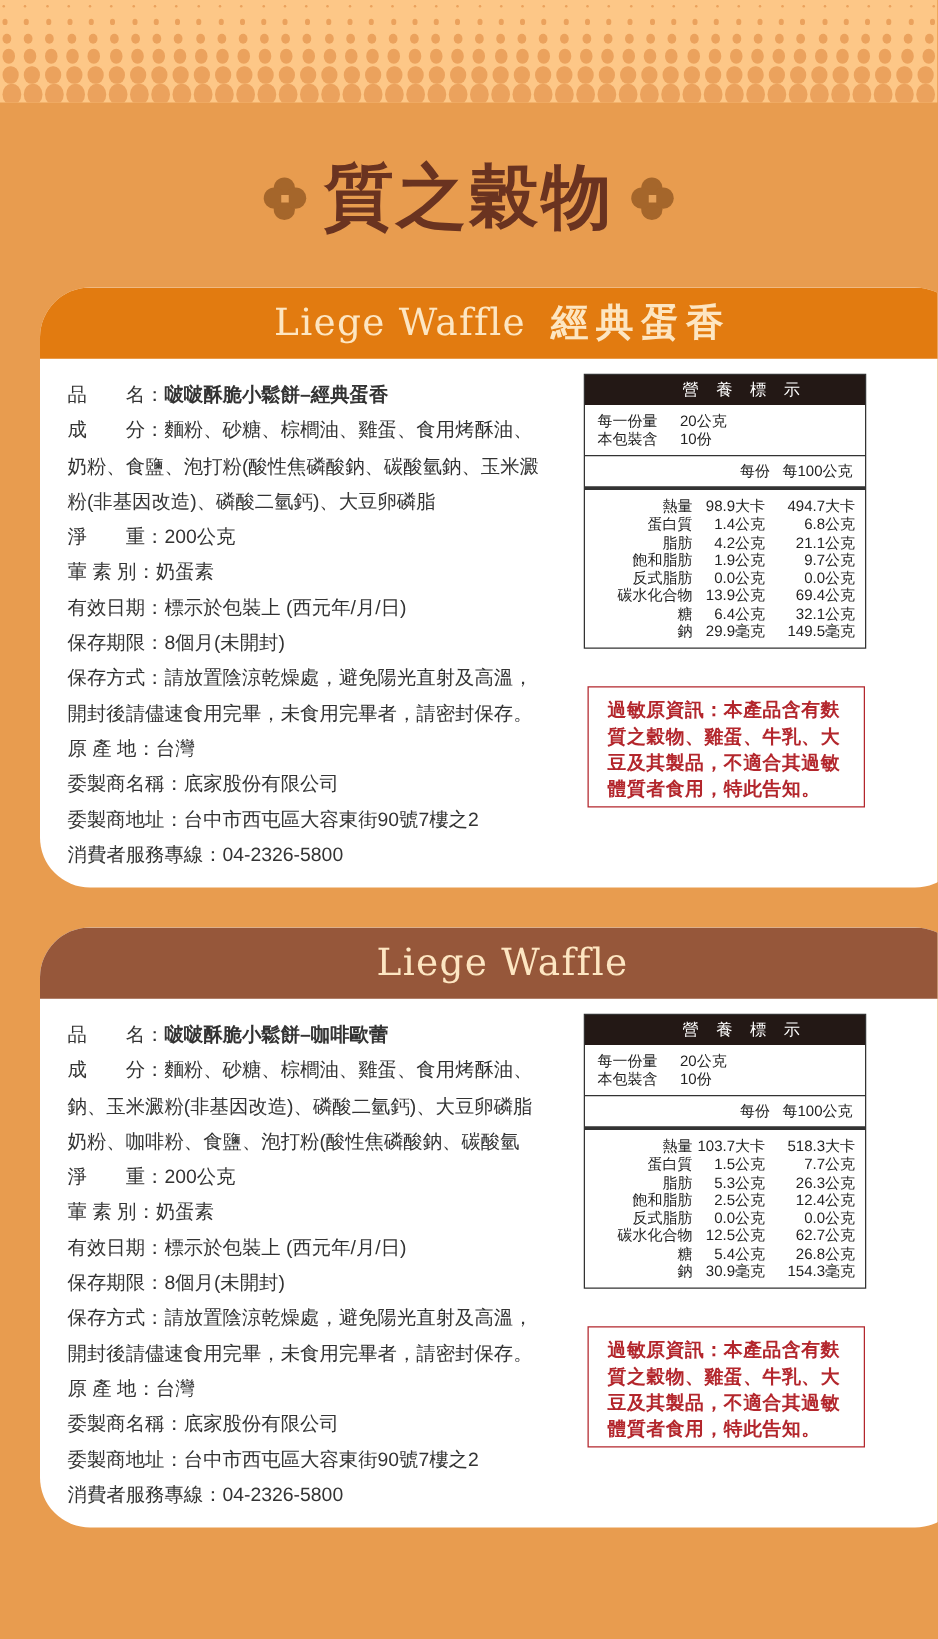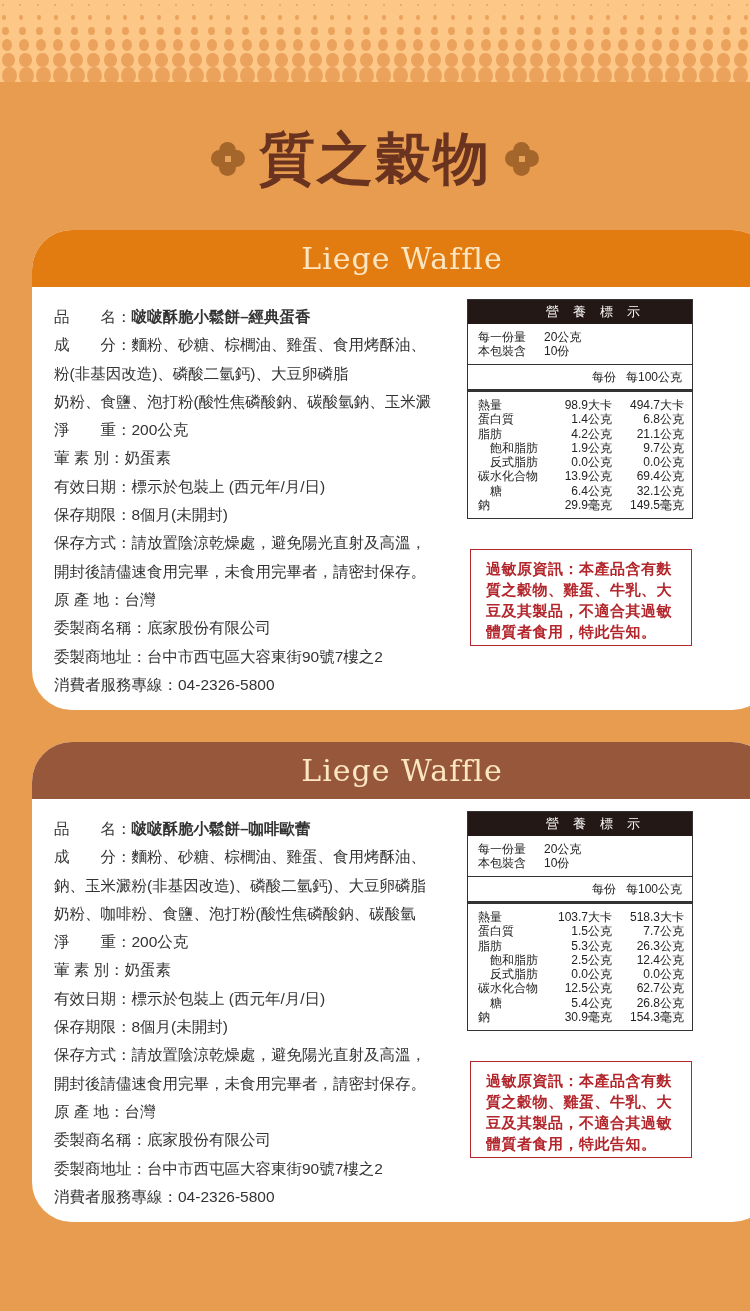--- a/index.html
+++ b/index.html
@@ -49,21 +49,21 @@
     position: absolute; left: 435px; top: 12px; width: 226px;
     border: 1.5px solid #333; font-size: 12px; color: #222;
   }
   .nutri .head { background: #231815; color: #fff; text-align: center; height: 24px; line-height: 24px; letter-spacing: 14px; padding-left: 40px; font-size: 13px; }
   .nutri .serve { padding: 6px 10px; border-bottom: 1px solid #333; line-height: 14px; }
   .nutri .serve .r { display: flex; }
   .nutri .serve .r span:first-child { width: 66px; }
   .nutri .colhead { display: flex; justify-content: flex-end; padding: 4px 10px 4px 0; border-bottom: 3px solid #333; gap: 10px; line-height: 16px; }
   .nutri .rows { padding: 6px 8px 6px 10px; }
   .nutri .nr { display: flex; line-height: 14.3px; }
-  .nutri .nr .lbl { width: 76px; }
+  .nutri .nr .lbl { width: 76px; text-align: right; }
   .nutri .nr .lbl.ind { padding-left: 12px; }
   .nutri .nr .v1 { width: 58px; text-align: right; }
   .nutri .nr .v2 { width: 72px; text-align: right; }
   .allergen {
     position: absolute; left: 438px; width: 222px; height: 97px;
     border: 1.5px solid #b3262c; color: #b3262c;
     font-size: 15px; font-weight: bold; line-height: 21px;
     padding: 8px 0 0 15px; letter-spacing: 0.5px;
   }
 </style>
@@ -363,27 +363,28 @@
       <i></i>
       <i></i>
       <i></i>
       <b></b>
     </div>
 </div>
 
 <div class="card" style="top:230px; height:480px;">
   <div class="card-header" style="background:#e27b10;">
     <span class="en">Liege Waffle</span>
+    <span class="zh">經典蛋香</span>
   </div>
   <div class="card-body">
     <div class="info">
       <div class="row"><span>品　　名：</span><span class="bold">啵啵酥脆小鬆餅–經典蛋香</span></div>
       <div class="row"><span>成　　分：</span><span>麵粉、砂糖、棕櫚油、雞蛋、食用烤酥油、</span></div>
+      <div class="row">奶粉、食鹽、泡打粉(酸性焦磷酸鈉、碳酸氫鈉、玉米澱</div>
       <div class="row">粉(非基因改造)、磷酸二氫鈣)、大豆卵磷脂</div>
-      <div class="row">奶粉、食鹽、泡打粉(酸性焦磷酸鈉、碳酸氫鈉、玉米澱</div>
       <div class="row">淨　　重：200公克</div>
       <div class="row">葷 素 別：奶蛋素</div>
       <div class="row">有效日期：標示於包裝上 (西元年/月/日)</div>
       <div class="row">保存期限：8個月(未開封)</div>
       <div class="row">保存方式：請放置陰涼乾燥處，避免陽光直射及高溫，</div>
       <div class="row">開封後請儘速食用完畢，未食用完畢者，請密封保存。</div>
       <div class="row">原 產 地：台灣</div>
       <div class="row">委製商名稱：底家股份有限公司</div>
       <div class="row">委製商地址：台中市西屯區大容東街90號7樓之2</div>
       <div class="row">消費者服務專線：04-2326-5800</div>

